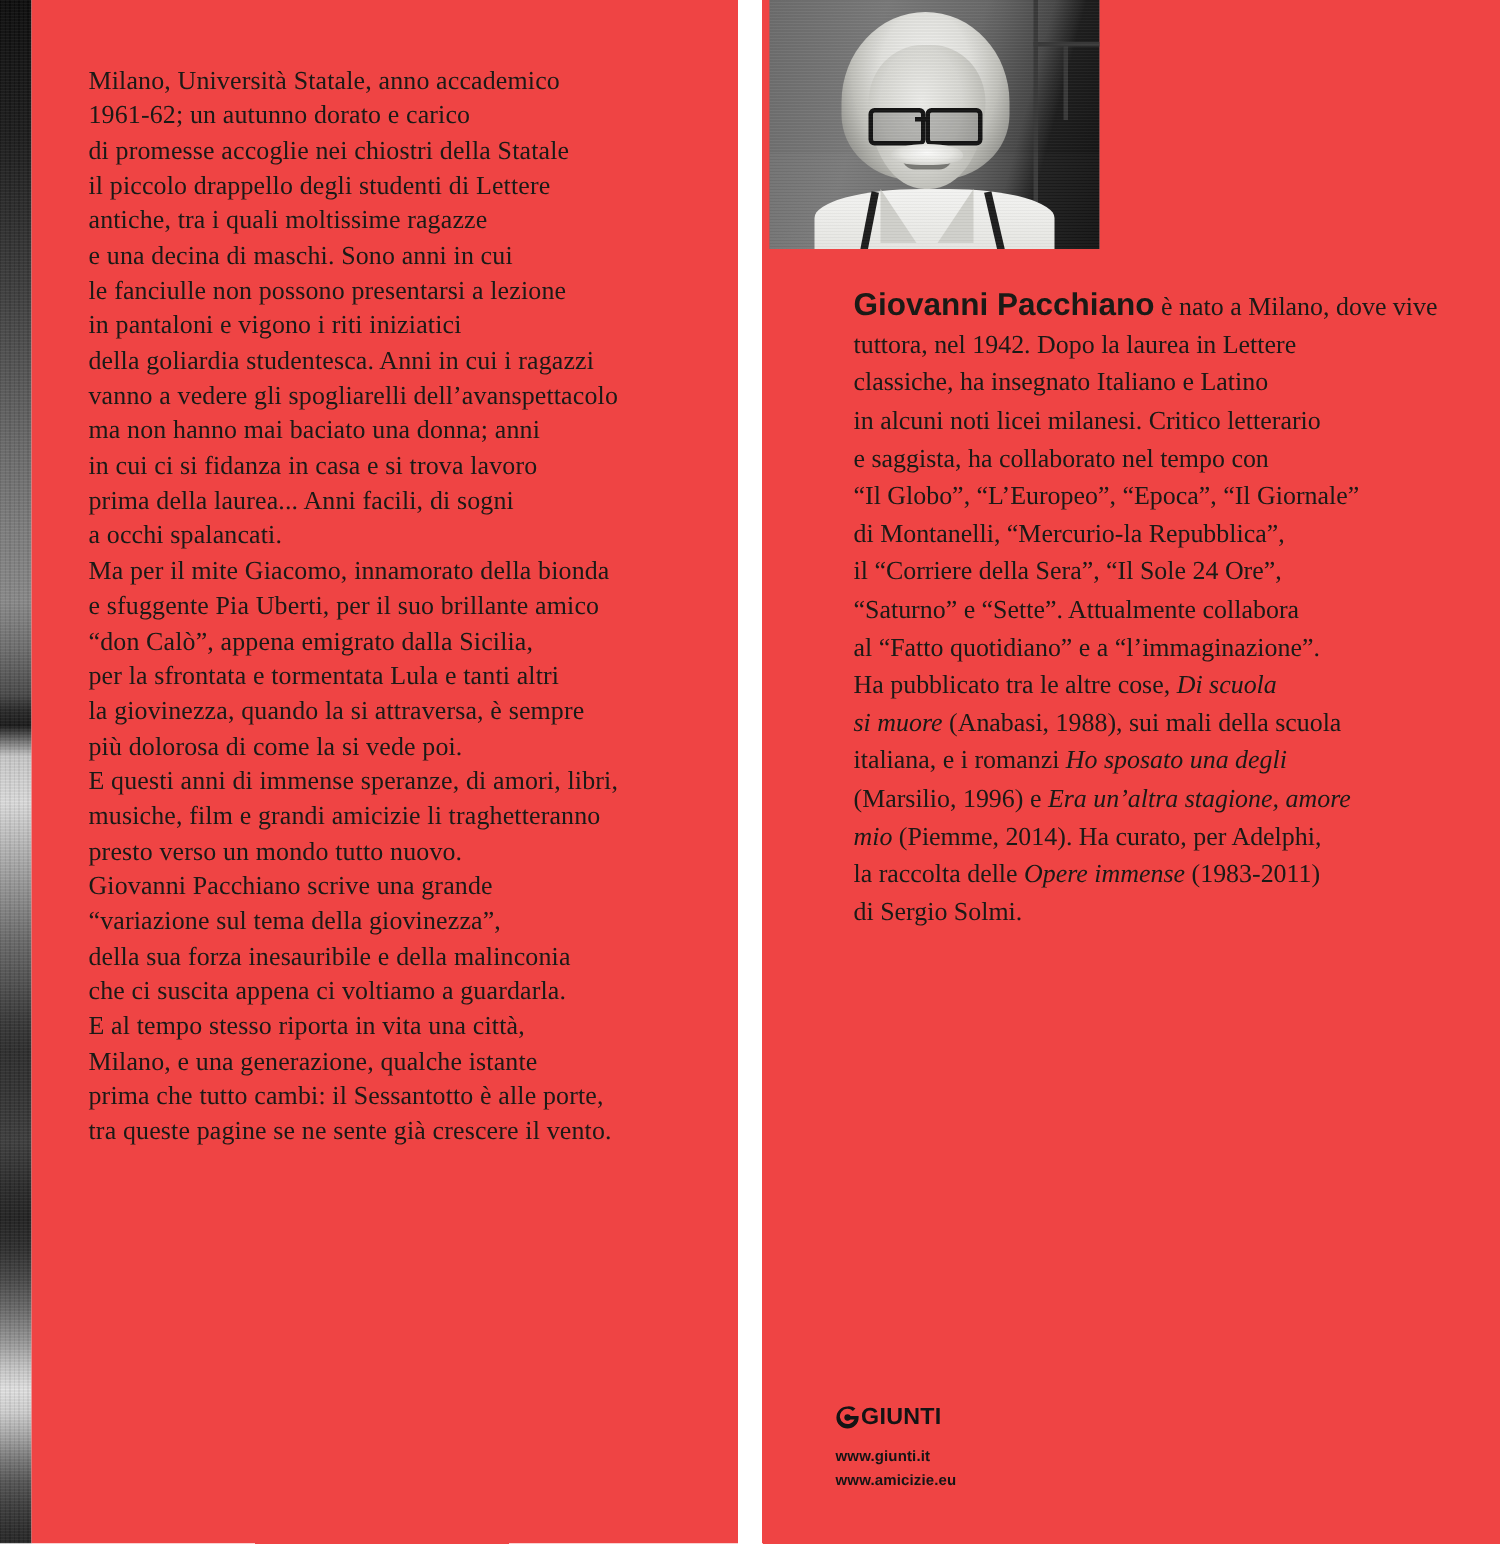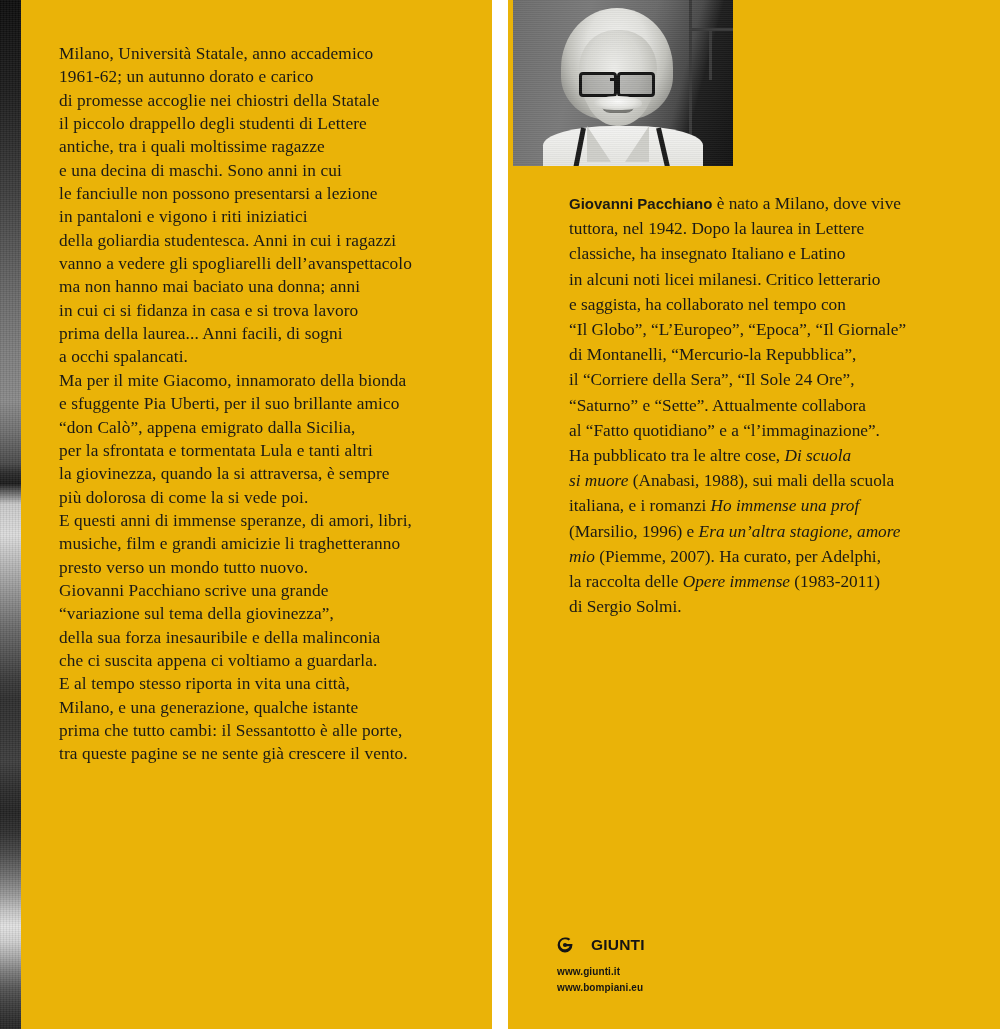--- a/index.html
+++ b/index.html
@@ -48,21 +48,21 @@
       repeating-linear-gradient(to bottom, rgba(255,255,255,0.05) 0 1px, rgba(0,0,0,0.06) 1px 2px),
       repeating-linear-gradient(to right, rgba(0,0,0,0.08) 0 1px, rgba(255,255,255,0.04) 1px 3px);
     opacity: .7;
   }
 
   
   .panel {
     position: absolute;
     top: 0;
     height: 1029px;
-    background: #eab308;
+    background: #ef4444;
   }
   #back-cover-panel { left: 21px;  width: 471px; }
   #flap-panel       { left: 508px; width: 492px; }
 
   
   #blurb-text {
     position: absolute;
     left: 38px;
     top: 42px;
     width: 400px;
@@ -178,34 +178,34 @@
   #author-bio {
     position: absolute;
     left: 61px;
     top: 191px;
     width: 392px;
     font-size: 17.3px;
     line-height: 25.2px;
     color: #1b1a16;
     white-space: pre-line;
   }
-  #author-bio .nm { font-weight: bold; font-family: "Liberation Sans", sans-serif; font-size: 15px; }
+  #author-bio .nm { font-weight: bold; font-family: "Liberation Sans", sans-serif; font-size: 21px; }
   #author-bio .it { font-style: italic; }
 
   
   #publisher-block {
     position: absolute;
     left: 49px;
     top: 936px;
     font-family: "Liberation Sans", sans-serif;
   }
   #giunti-logo {
     display: flex;
     align-items: center;
-    gap: 18px;
+    gap: 1px;
     margin-bottom: 10px;
   }
   #giunti-mark {
     width: 16px; height: 16px;
     position: relative;
     display: inline-block;
   }
   #giunti-wordmark {
     font-size: 15.5px;
     font-weight: bold;
@@ -286,33 +286,33 @@
 classiche, ha insegnato Italiano e Latino
 in alcuni noti licei milanesi. Critico letterario
 e saggista, ha collaborato nel tempo con
 “Il Globo”, “L’Europeo”, “Epoca”, “Il Giornale”
 di Montanelli, “Mercurio-la Repubblica”,
 il “Corriere della Sera”, “Il Sole 24 Ore”,
 “Saturno” e “Sette”. Attualmente collabora
 al “Fatto quotidiano” e a “l’immaginazione”.
 Ha pubblicato tra le altre cose, </span><span class="it">Di scuola
 si muore</span><span> (Anabasi, 1988), sui mali della scuola
-italiana, e i romanzi </span><span class="it">Ho immense una prof</span><span>
+italiana, e i romanzi </span><span class="it">Ho sposato una degli</span><span>
 (Marsilio, 1996) e </span><span class="it">Era un’altra stagione, amore
-mio</span><span> (Piemme, 2007). Ha curato, per Adelphi,
+mio</span><span> (Piemme, 2014). Ha curato, per Adelphi,
 la raccolta delle </span><span class="it">Opere immense</span><span> (1983-2011)
 di Sergio Solmi.</span></div>
 
   <div id="publisher-block">
     <div id="giunti-logo">
       <span id="giunti-mark">
         <svg width="16" height="16" viewBox="0 0 16 16" aria-hidden="true">
           <path d="M8 0.6 A7.4 7.4 0 1 0 15.4 8 L15.4 7.0 L8.4 7.0 L8.4 9.3 L12.7 9.3 A5.1 5.1 0 1 1 11.6 3.6 L13.3 2.0 A7.37 7.37 0 0 0 8 0.6 Z" fill="#141414"></path>
           <circle cx="8" cy="8" r="2.1" fill="#141414"></circle>
         </svg>
       </span>
       <span id="giunti-wordmark">GIUNTI</span>
     </div>
     <div class="site-line">www.giunti.it</div>
-    <div class="site-line">www.bompiani.eu</div>
+    <div class="site-line">www.amicizie.eu</div>
   </div>
 
 </div>
 
 </body></html>

